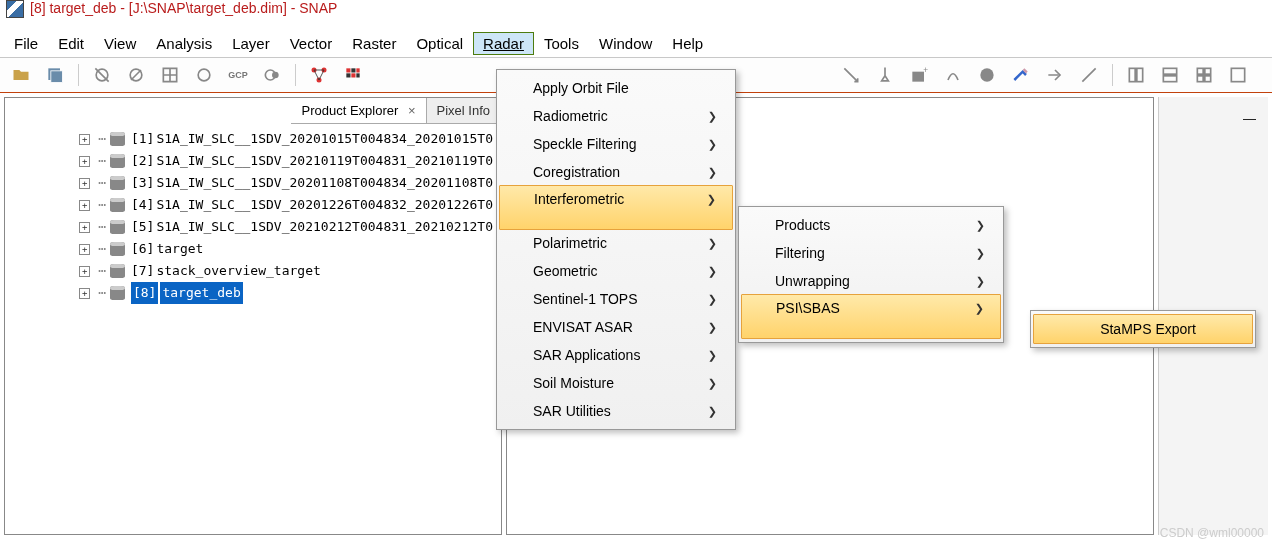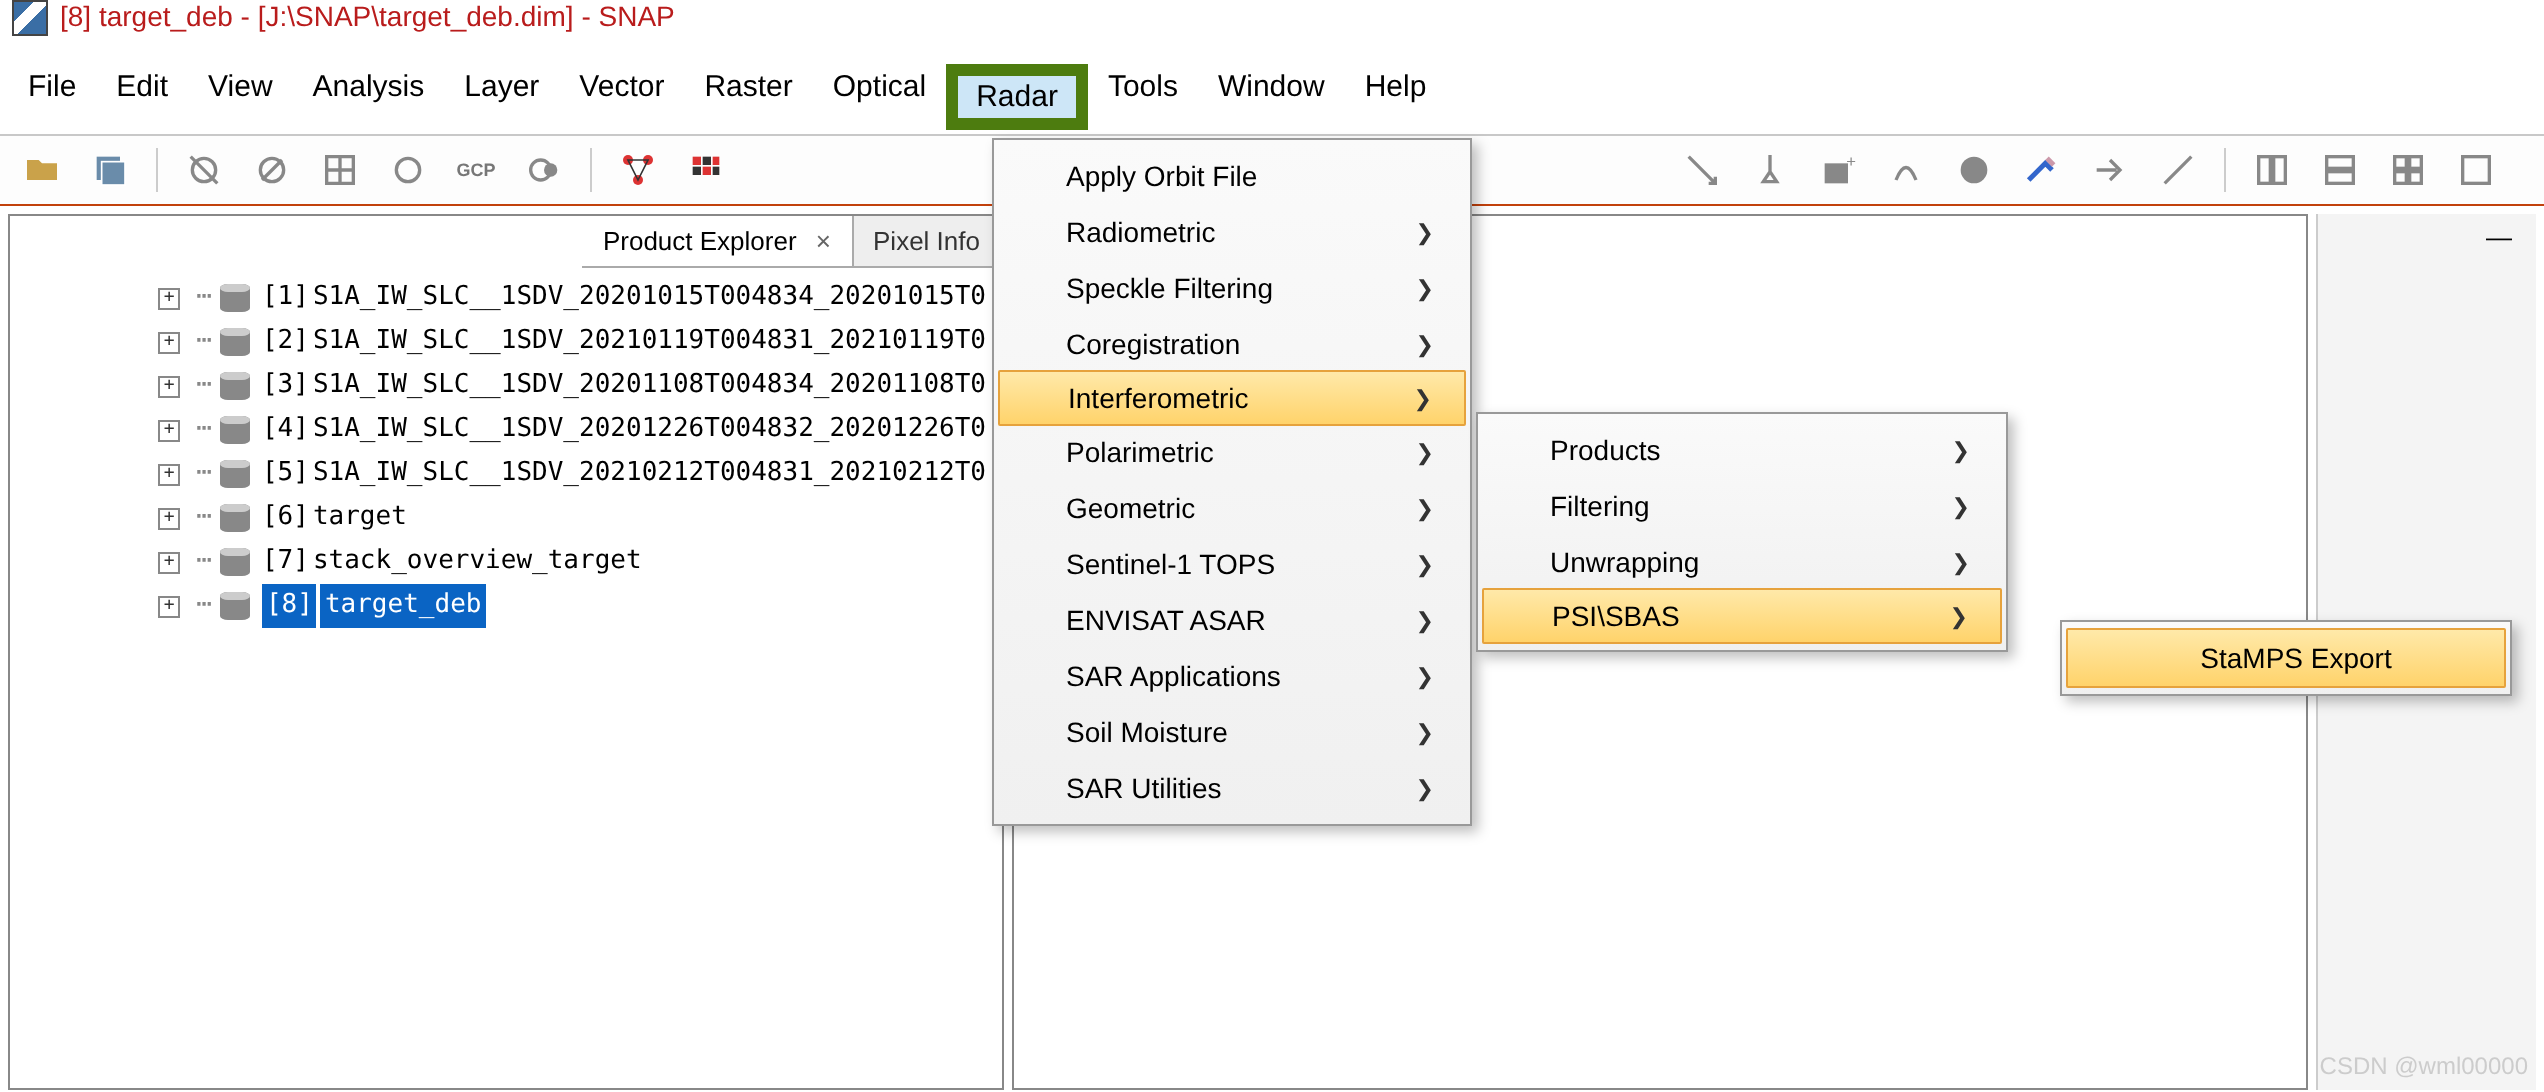--- a/index.html
+++ b/index.html
@@ -32,22 +32,23 @@
     display: flex;
     padding: 2px 4px;
     font-size: 15px;
   }
   .menubar > div {
     padding: 3px 10px;
     cursor: default;
   }
   .menubar > div.active {
     background: #cde6f7;
-    border: 6px solid #4d7c0f;
+    border: 1px solid #4d7c0f;
     padding: 2px 9px;
+    text-decoration: underline;
   }
   .toolbar {
     height: 36px;
     border-top: 1px solid #c8c8c8;
     border-bottom: 1px solid #c2410c;
     display: flex;
     align-items: center;
     padding: 0 6px;
     gap: 4px;
     background: #fdfdfd;
@@ -158,21 +159,21 @@
     align-items:center;
     padding:6px 18px 6px 36px;
     gap:40px;
     cursor:default;
   }
   .menu-item .arrow { font-size:11px; color:#333; }
   .menu-item.hl {
     background: linear-gradient(#ffe9a9,#ffd36b);
     border:1px solid #e6a23c;
     margin:-1px 2px;
-    padding:5px 16px 5px 34px;
+    padding:5px 16px 22px 34px;
     border-radius:1px;
   }
   .menu1 { left:496px; top:69px; width:240px; }
   .menu2 { left:738px; top:206px; width:266px; }
   .menu3 { left:1030px; top:310px; width:226px; display:flex; }
   .menu3 .menu-item { padding:6px 18px 6px 28px; flex:1; justify-content:center; }
   .watermark {
     position:absolute;
     right:8px; bottom:6px;
     font-size:12px;

